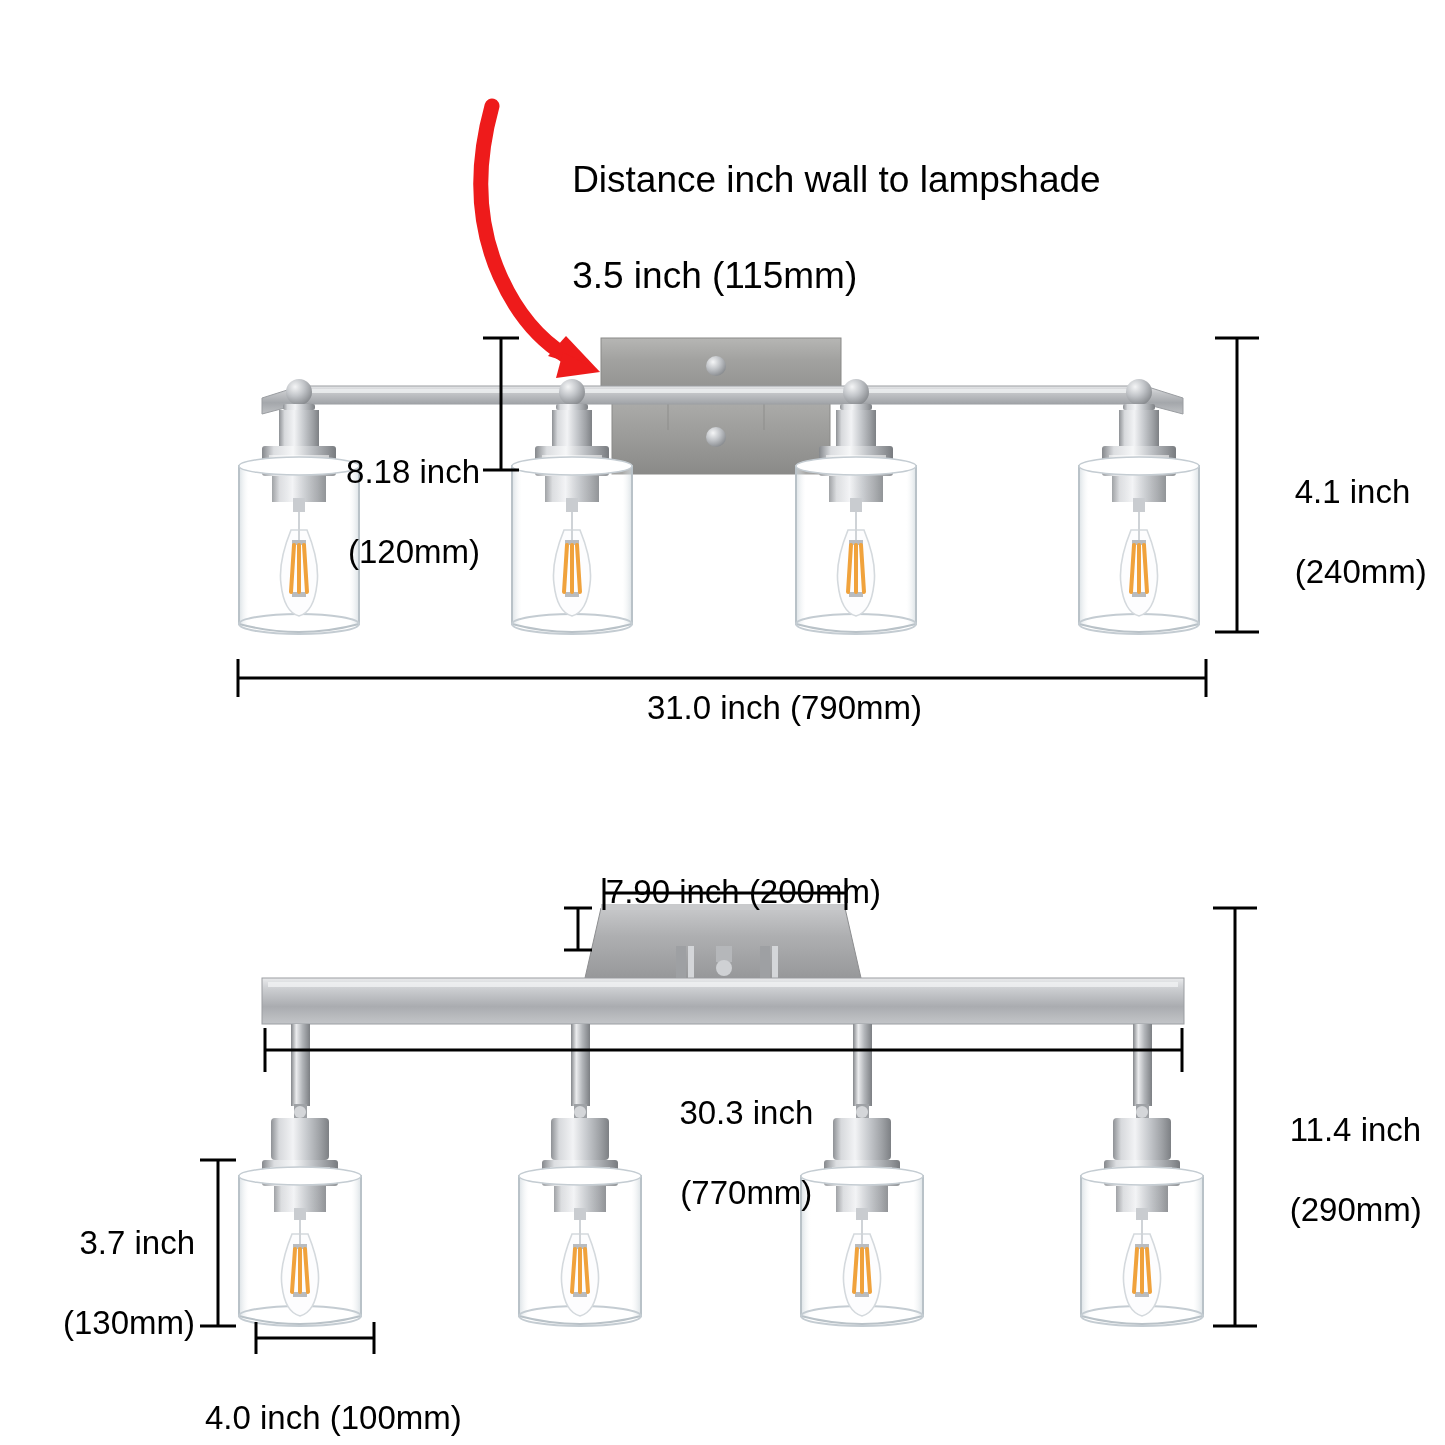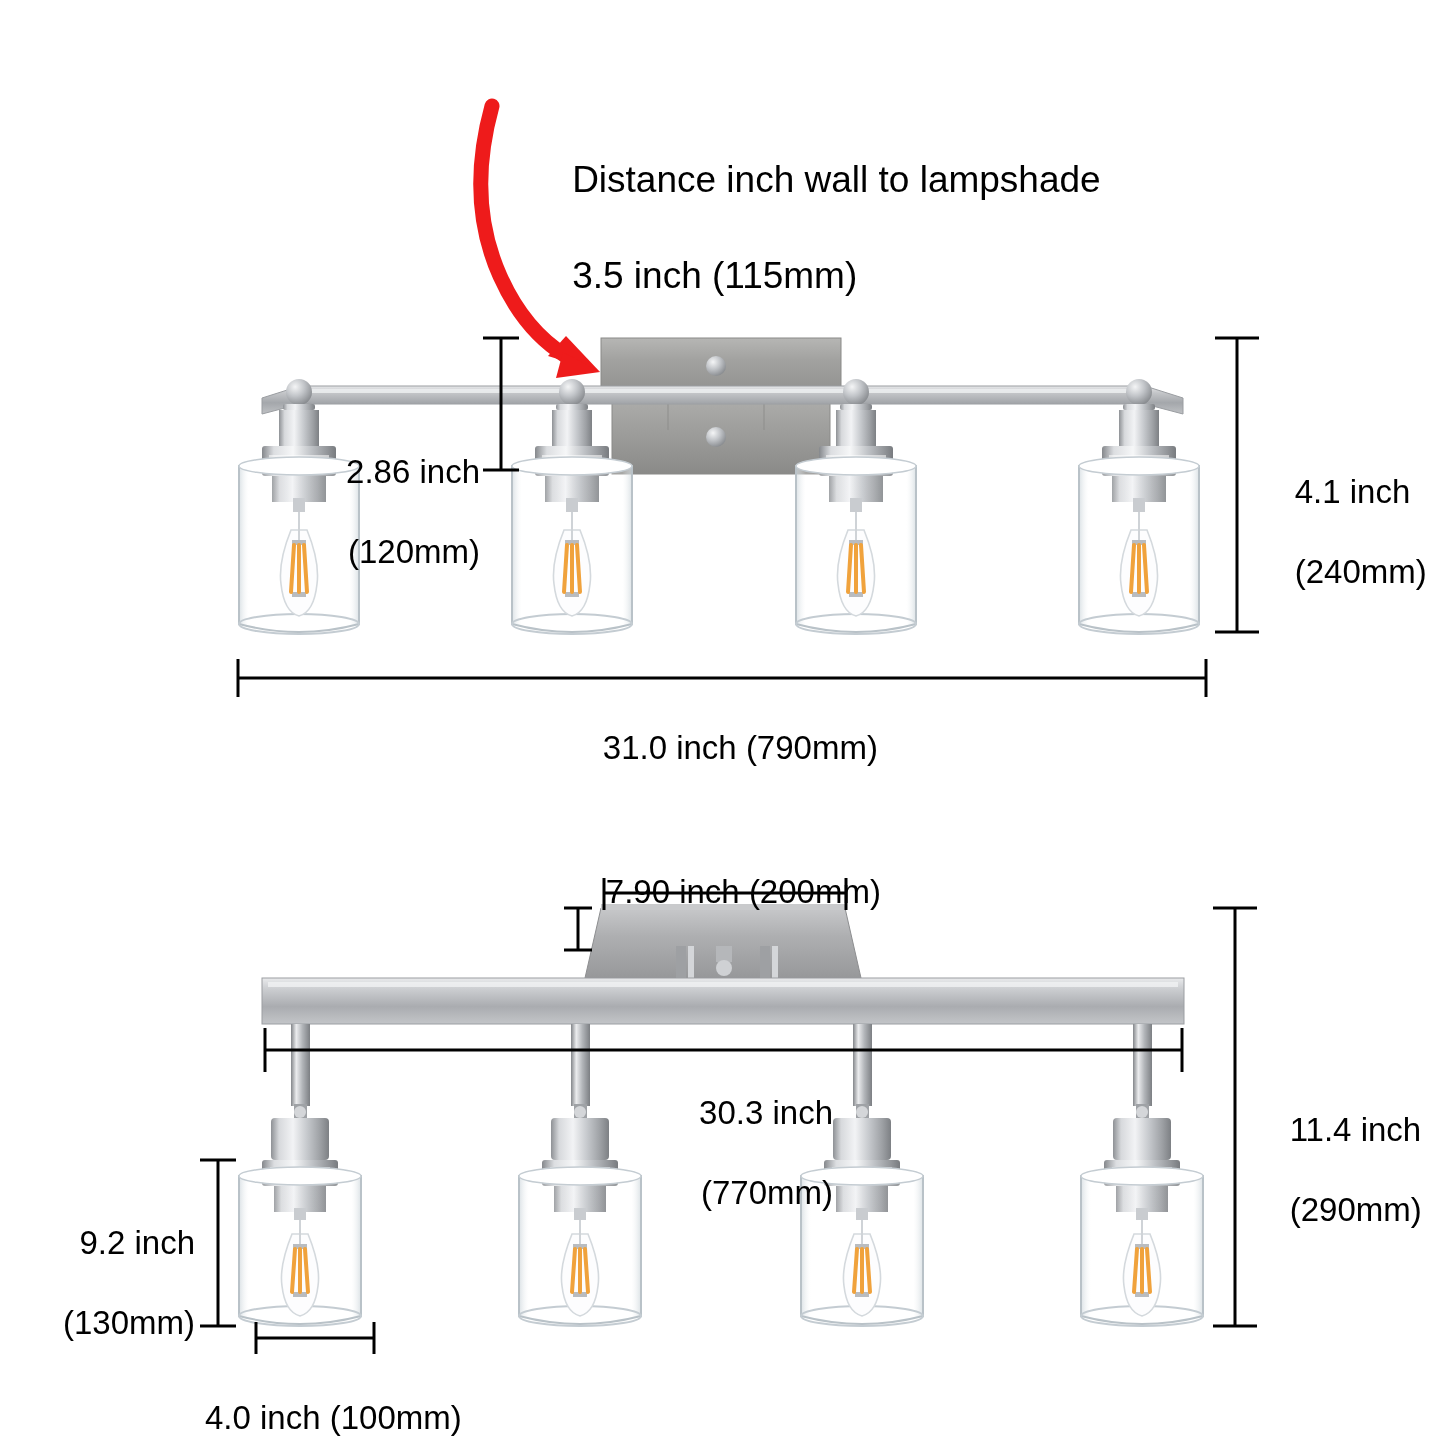--- a/index.html
+++ b/index.html
@@ -198,30 +198,30 @@
     </g>
 
     <g>
       <path d="M492 106 Q466 200 500 276 Q524 330 566 356" fill="none" stroke="#ee1b1b" stroke-width="15" stroke-linecap="round"></path>
       <path d="M600 372 L548 356 L566 336 Z" fill="#ee1b1b"></path>
       <path d="M600 372 L556 378 L563 352 Z" fill="#ee1b1b"></path>
     </g>
   </svg>
 
   <div class="dimtext rt" style="left:300px;top:412px;width:180px;">
-    <span>2.86 inch</span><br>
+    <span>8.18 inch</span><br>
     <span>(120mm)</span>
   </div>
 
   <div class="dimtext" style="left:1258px;top:432px;width:190px;">
     <span>4.1 inch</span><br>
     <span>(240mm)</span>
   </div>
 
-  <div class="dimtext ctr" style="left:522px;top:688px;width:400px;">
+  <div class="dimtext ctr" style="left:522px;top:648px;width:400px;text-align:right;">
     <span>31.0 inch (790mm)</span>
   </div>
 
   <div class="anno" style="left:531px;top:108px;width:700px;">
     <span>Distance inch wall to lampshade</span><br>
     <span>3.5 inch (115mm)</span>
   </div>
 
   <svg class="abs" style="left:0;top:760px;" width="1445" height="685" viewBox="0 0 1445 685">
     <defs>
@@ -413,32 +413,32 @@
       <line x1="256" y1="562" x2="256" y2="594"></line>
       <line x1="374" y1="562" x2="374" y2="594"></line>
     </g>
   </svg>
 
   <div class="dimtext ctr" style="left:525px;top:832px;width:400px;">
     <span>7.90 inch (200mm)</span>
   </div>
 
 
-  <div class="dimtext ctr" style="left:623px;top:1053px;width:210px;text-align:right;">
+  <div class="dimtext ctr" style="left:623px;top:1053px;width:210px;">
     <span>30.3 inch</span><br>
     <span>(770mm)</span>
   </div>
 
   <div class="dimtext" style="left:1253px;top:1070px;width:195px;">
     <span>11.4 inch</span><br>
     <span>(290mm)</span>
   </div>
 
   <div class="dimtext rt" style="left:20px;top:1183px;width:175px;">
-    <span>9.2 inch</span><br>
+    <span>3.7 inch</span><br>
     <span>(130mm)</span>
   </div>
 
   <div class="dimtext ctr" style="left:125px;top:1358px;width:380px;">
     <span>4.0 inch (100mm)</span>
   </div>
 
 </div>
 
 </body></html>

